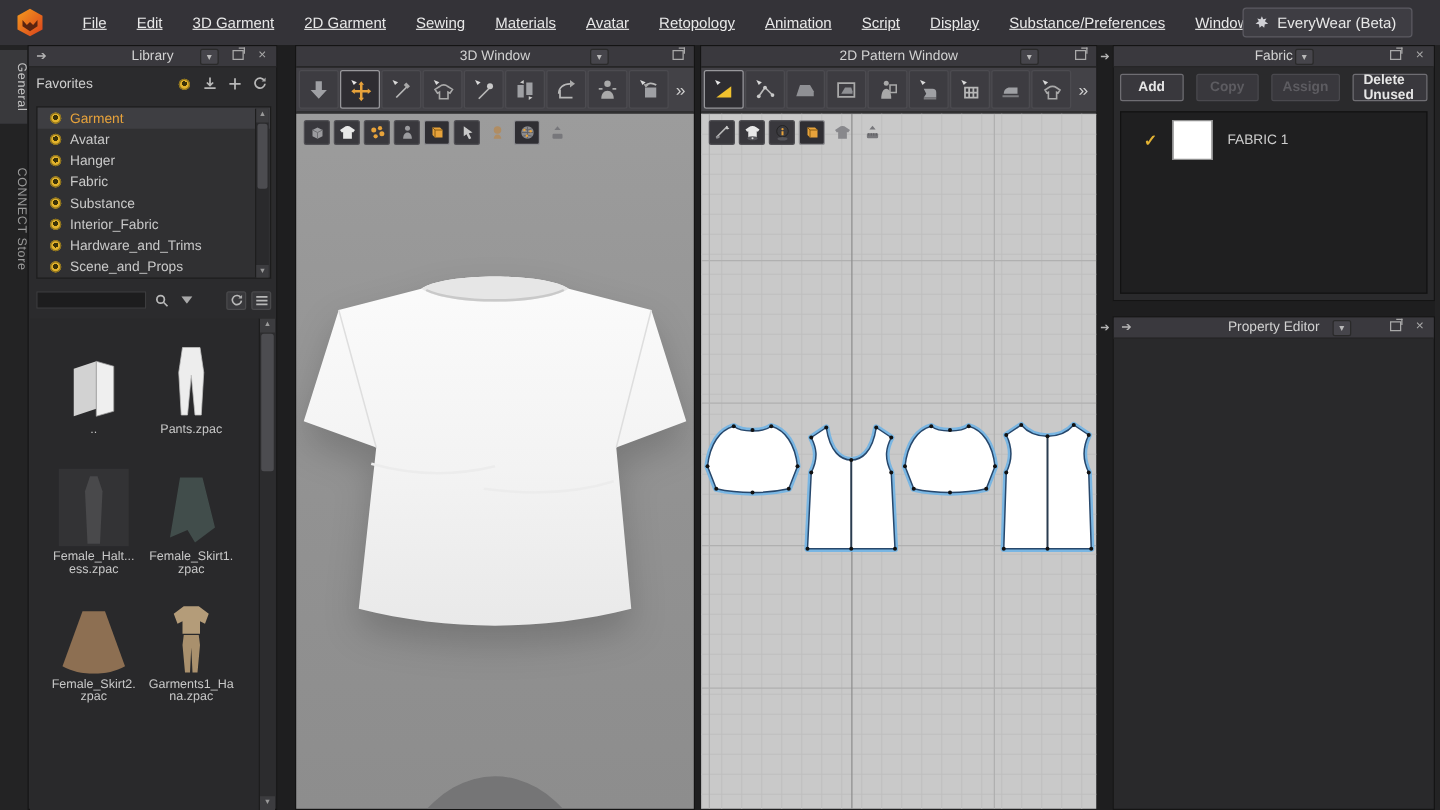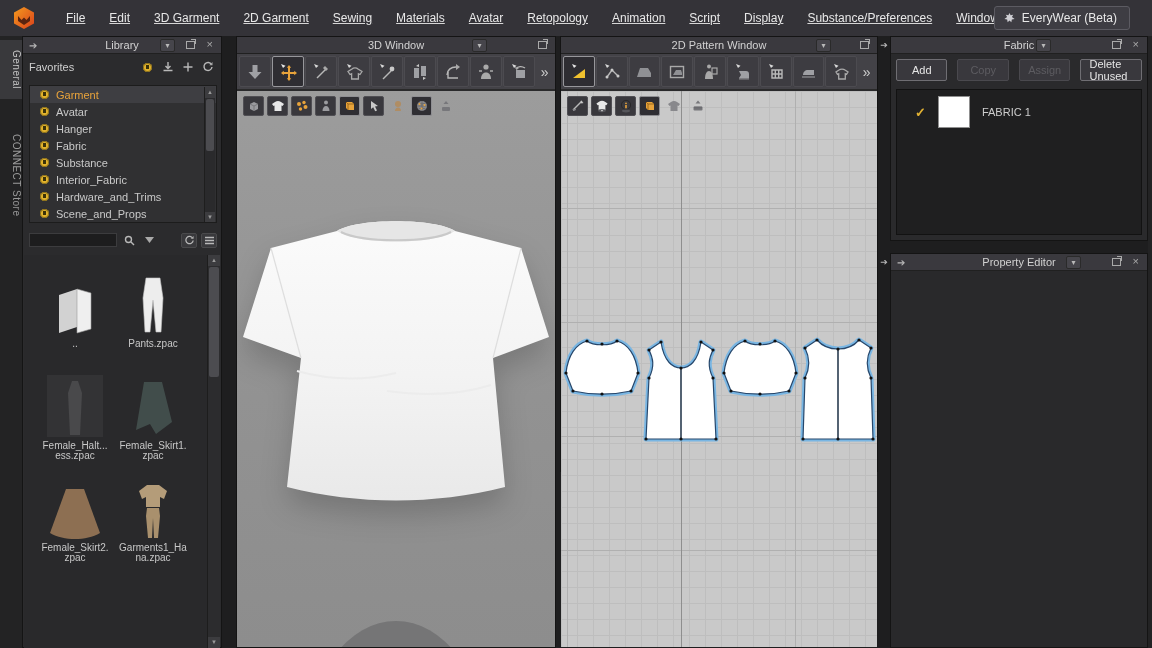--- a/index.html
+++ b/index.html
@@ -66,21 +66,21 @@
   .ovl-row { position:absolute; left:6px; top:5px; display:flex; gap:3px; }
   .ovl-btn { width:21px; height:20px; background:#39383d; border:1px solid #504f54; border-radius:2px; display:flex; align-items:center; justify-content:center; }
   .ovl-btn.on { background:#2f2e33; border-color:#8f8f93; }
   .ovl-btn.ghost { background:transparent; border-color:transparent; }
 
   
   .gapstrip { position:absolute; left:878px; top:36px; width:12px; height:612px; background:#1e1e1f; }
   .gap-ar { position:absolute; left:1px; width:10px; height:12px; color:#b5b5b5; font-size:9px; text-align:center; }
   .fab { left:890px; top:36px; width:258px; height:205px; }
   .fab-btnrow { height:32px; display:flex; align-items:center; gap:10px; padding:0 5px; }
-  .btn { height:22px; background:#39383d; border:1px solid #6f6e73; border-radius:2px; font-size:11px; color:#e6e6e6; display:flex; align-items:center; justify-content:center; padding:0 8px; flex:1; }
+  .btn { height:22px; background:#39383d; border:1px solid #6f6e73; border-radius:2px; font-size:11px; color:#e6e6e6; display:flex; align-items:center; justify-content:center; padding:0 8px; flex:1;font-weight:bold; }
   .btn.dis { color:#5d5c61; border-color:#4a494e; }
   .fab-list { position:absolute; left:5px; top:52px; width:246px; height:146px; background:#1f1f20; border:1px solid #121212; }
   .fab-item { height:44px; display:flex; align-items:center; gap:12px; padding:0 10px 0 18px; }
   .fab-check { color:#e2b233; font-size:13px; font-weight:bold; }
   .swatch { width:32px; height:32px; background:#fff; border:1px solid #8f8f8f; }
   .fab-name { font-size:11px; color:#cdcdcd; }
   .pe { left:890px; top:253px; width:258px; height:395px; background:#29292b; }
   .rt-edge { position:absolute; left:1148px; top:36px; width:4px; height:612px; background:#232324; }
 
   svg { display:block; }

